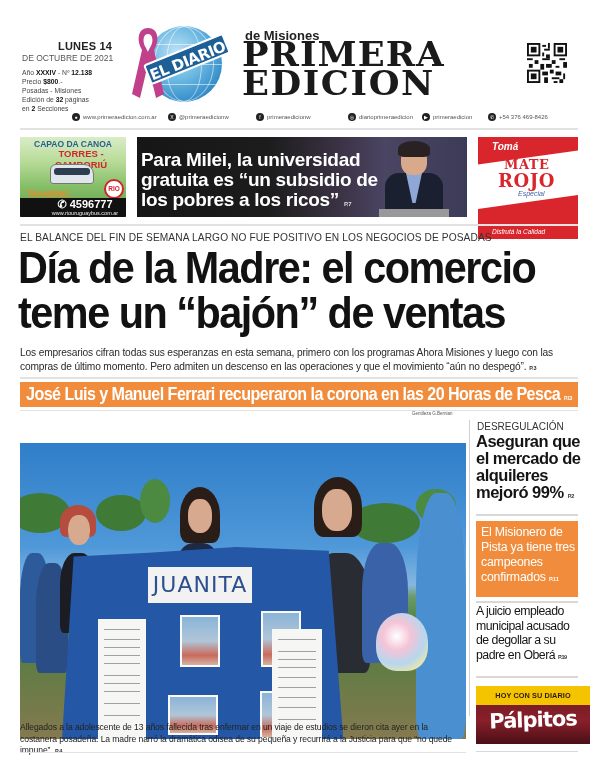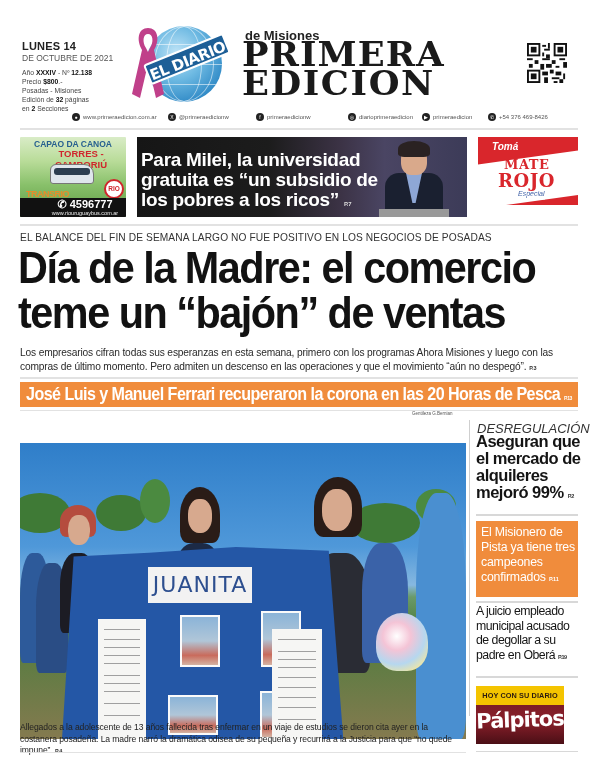--- a/index.html
+++ b/index.html
@@ -3,21 +3,21 @@
 <meta charset="utf-8">
 <style>
   * { box-sizing: border-box; margin: 0; padding: 0; }
   html, body { width: 600px; height: 784px; background: #ffffff; overflow: hidden; }
   body { position: relative; font-family: "Liberation Sans", sans-serif; color: #1a1a1a; }
 
   .abs { position: absolute; }
 
   
   .date-block { left: 22px; top: 40px; width: 110px; }
-  .date-day { font-size: 11px; font-weight: bold; color: #222; letter-spacing: 0.2px; }
+  .date-day { font-size: 11px; font-weight: bold; color: #222; letter-spacing: 0.2px; margin-left: 36px; }
   .date-full { font-size: 8.5px; color: #555; margin-top: 1px; }
   .meta { margin-top: 5px; font-size: 6.8px; color: #444; line-height: 9px; }
   .meta b { color: #111; }
 
   .logo { left: 128px; top: 22px; width: 370px; height: 82px; }
   .ribbon { position: absolute; left: 0; top: 2px; width: 40px; height: 76px; }
   .globe { position: absolute; left: 18px; top: 4px; width: 76px; height: 76px; border-radius: 50%;
            background: radial-gradient(circle at 40% 35%, #bfe4f7 0%, #6db9e2 40%, #2b86c4 80%, #1d6aa3 100%);
            overflow: hidden; }
   .globe .lat { position: absolute; left: 0; right: 0; height: 1px; background: rgba(255,255,255,0.55); }
@@ -60,21 +60,21 @@
   .teaser .title { position: absolute; left: 4px; top: 13px; width: 260px; font-size: 19px; font-weight: bold; color: #fff;
                    line-height: 20px; letter-spacing: -0.3px; }
   .teaser .pg { font-size: 6px; color: #ddd; font-weight: bold; }
   .teaser .person { position: absolute; right: 18px; top: 4px; width: 70px; height: 76px; }
   .teaser .head { position: absolute; left: 22px; top: 4px; width: 26px; height: 30px; border-radius: 45% 45% 40% 40%; background: #d9a98b; }
   .teaser .hair { position: absolute; left: 19px; top: 0px; width: 32px; height: 16px; border-radius: 50% 50% 20% 20%; background: #2a2222; }
   .teaser .suit { position: absolute; left: 6px; top: 32px; width: 58px; height: 44px; border-radius: 14px 14px 0 0; background: #1a2030; }
   .teaser .shirt { position: absolute; left: 27px; top: 32px; width: 16px; height: 30px; background: #8ea7d6; clip-path: polygon(0 0, 100% 0, 60% 100%, 40% 100%); }
   .teaser .podium { position: absolute; left: 0; right: 0; bottom: 0; height: 8px; background: #999; }
 
-  .ad-mate { left: 478px; top: 137px; width: 100px; height: 68px; background: #d9262c; overflow: hidden; }
+  .ad-mate { left: 478px; top: 137px; width: 100px; height: 102px; background: #d9262c; overflow: hidden; }
   .ad-mate .stripe { position: absolute; left: -10px; top: 20px; width: 130px; height: 44px; background: #fff; transform: rotate(-8deg); }
   .ad-mate .toma { position: absolute; left: 14px; top: 4px; font-size: 10px; font-style: italic; font-weight: bold; color: #fff; }
   .ad-mate .mate { position: absolute; left: 26px; top: 20px; font-family: "DejaVu Serif", serif; font-size: 13px; font-weight: bold; color: #d9262c; letter-spacing: 0.5px; }
   .ad-mate .rojo { position: absolute; left: 20px; top: 33px; font-family: "DejaVu Serif", serif; font-size: 18px; font-weight: bold; color: #d9262c; letter-spacing: 0.5px; }
   .ad-mate .esp { position: absolute; left: 40px; top: 53px; font-size: 7px; font-style: italic; color: #3d5fa5; }
   .ad-mate .disf { position: absolute; left: 14px; bottom: 4px; font-size: 6.5px; font-style: italic; color: #fff; }
 
   
   .kicker-main { left: 20px; top: 232px; font-size: 10.2px; color: #333; letter-spacing: 0.1px; }
   .headline { left: 18px; top: 245px; width: 570px; font-size: 44.5px; font-weight: bold; color: #121212;
@@ -102,30 +102,30 @@
   .photo .paper { position: absolute; background: #f6f6f4; }
   .photo .paper .ln { position: absolute; left: 6px; right: 6px; height: 1px; background: #a0a0a0; }
   .photo .pic { position: absolute; background: linear-gradient(180deg, #8bb4d8 0%, #b0c6d8 50%, #c96b5c 80%, #d4b3a3 100%); border: 2px solid #fafafa; }
   .photo .bag { position: absolute; left: 356px; top: 170px; width: 52px; height: 58px; border-radius: 50% 50% 40% 40%;
                 background: radial-gradient(circle at 40% 40%, #fff 0%, #f4c4d6 30%, #b6d7ef 60%, #f5e89c 85%); }
 
   .caption { left: 20px; top: 722px; width: 446px; font-size: 8.6px; color: #222; line-height: 11.5px; letter-spacing: -0.1px; }
 
   
   .vrule { left: 469px; top: 420px; width: 1px; height: 296px; background: #cfcfcf; }
-  .rc-kicker { left: 477px; top: 421px; font-size: 13px; color: #333; font-style: italic; }
+  .rc-kicker { left: 477px; top: 421px; font-size: 10px; color: #333; }
   .rc-head { left: 476px; top: 433px; width: 110px; font-size: 16.5px; font-weight: bold; color: #141414; line-height: 17px; letter-spacing: -0.5px; }
   .rc-rule { position: absolute; left: 476px; width: 102px; height: 2px; background: #d8d8d8; }
 
   .rc-orange { left: 476px; top: 521px; width: 102px; height: 76px; background: #f08c3c; }
   .rc-orange .txt { position: absolute; left: 5px; top: 4px; width: 96px; font-size: 12.3px; color: #fff; line-height: 15px; letter-spacing: -0.2px; }
 
   .rc-third { left: 476px; top: 604px; width: 104px; font-size: 12.3px; color: #161616; line-height: 14.5px; letter-spacing: -0.5px; }
 
-  .ad-palpitos { left: 476px; top: 686px; width: 88px; height: 58px; background: linear-gradient(180deg, #6a1a22 0%, #8a1f2a 60%, #4a0f16 100%); }
+  .ad-palpitos { left: 476px; top: 686px; width: 114px; height: 58px; background: linear-gradient(180deg, #6a1a22 0%, #8a1f2a 60%, #4a0f16 100%); }
   .ad-palpitos .top { position: absolute; left: 0; right: 0; top: 0; height: 19px; background: #f4c400; color: #2a1a10; font-size: 7.3px;
                       font-weight: bold; text-align: center; line-height: 19px; letter-spacing: 0.1px; }
   .ad-palpitos .brand { position: absolute; left: 0; right: 0; top: 22px; text-align: center; font-size: 21px; color: #fff; font-weight: bold;
                         font-family: "DejaVu Sans", sans-serif; letter-spacing: -1px; transform: rotate(-2deg); }
 </style>
 </head>
 <body>
 
 <div class="abs date-block">
   <div class="date-day">LUNES 14</div>

